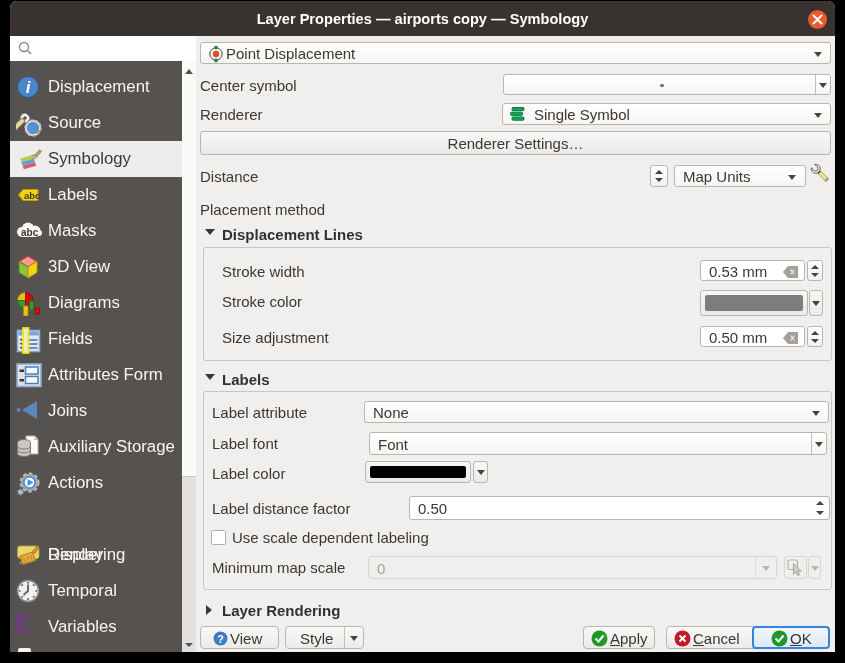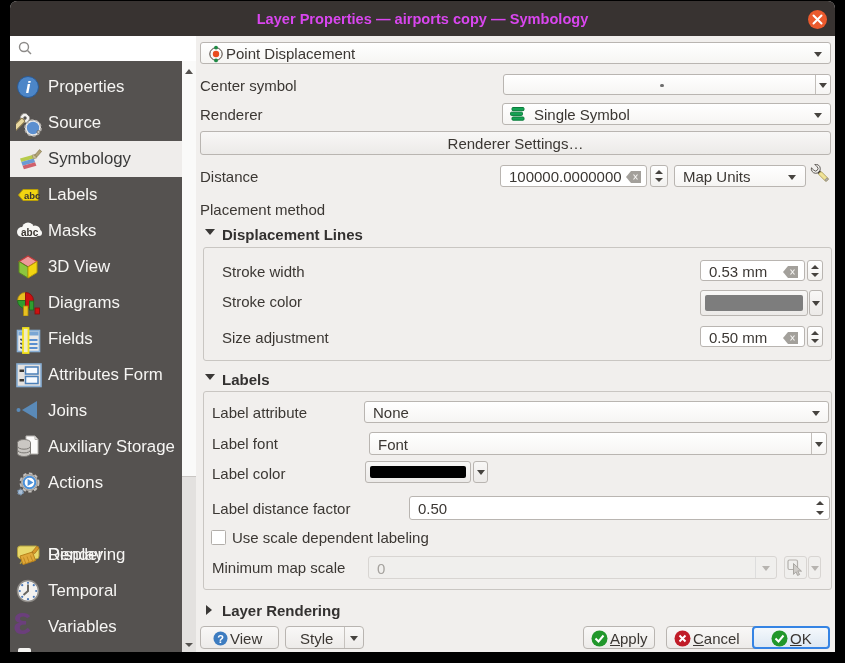--- a/index.html
+++ b/index.html
@@ -1,19 +1,19 @@
 <!DOCTYPE html>
 <html><head><meta charset="utf-8">
 <style>
 html,body{margin:0;padding:0;background:#000;width:845px;height:663px;overflow:hidden}
 *{box-sizing:border-box;font-family:"Liberation Sans",sans-serif}
 .abs{position:absolute}
 #stage{position:relative;width:845px;height:663px;background:#000;font-size:15px;color:#3b3733}
 #dlg{left:10px;top:1px;width:825px;height:651px;background:#f1efed;border-radius:7px 7px 2px 2px}
-#title{left:10px;top:1px;width:825px;height:35px;background:#383331;border-radius:7px 7px 0 0;color:#d946ef;font-weight:bold;font-size:14.6px;text-align:center;line-height:36px}
+#title{left:10px;top:1px;width:825px;height:35px;background:#383331;border-radius:7px 7px 0 0;color:#ffffff;font-weight:bold;font-size:14.6px;text-align:center;line-height:36px}
 #close{left:808px;top:10px;width:19px;height:19px;border-radius:50%;background:#ea5a2d}
 #close svg{position:absolute;left:4px;top:4px}
 #search{left:10px;top:36px;width:186px;height:25px;background:#fff}
 #sidebar{left:10px;top:61px;width:172px;height:591px;background:#555250;overflow:hidden}
 .item{position:absolute;left:0;width:172px;height:36px;color:#f6f5f3}
 .item .txt{position:absolute;left:38px;top:7.5px;white-space:nowrap;font-size:16.8px}
 .item svg{position:absolute;left:6px;top:6px}
 .item.sel{background:#efedeb;color:#3a3a3a}
 #sbar{left:182px;top:61px;width:14px;height:591px;background:#e3e1df}
 #thumb{left:182px;top:61px;width:14px;height:416px;background:#fafaf9;border-bottom:1px solid #c9c6c3}
@@ -48,21 +48,21 @@
         <path d="M9.5 9.5 L13 13" stroke="#8c8a88" stroke-width="1.4"></path>
       </svg>
     </div>
 <div class="abs" id="sidebar">
       <div class="item" style="top: 8px;">
         <svg width="24" height="24">
           <circle cx="12" cy="12" r="10.5" fill="#4c86c8"></circle>
           <circle cx="12" cy="12" r="10.5" fill="none" stroke="#2a5a94" stroke-width="1"></circle>
           <text x="12" y="18" text-anchor="middle" font-family="Liberation Serif" font-style="italic" font-weight="bold" font-size="17" fill="#fff">i</text>
         </svg>
-        <span class="txt">Properties</span>
+        <span class="txt">Displacement</span>
       </div>
       <div class="item" style="top: 44px;">
         <svg width="26" height="26">
           <circle cx="17" cy="17" r="8" fill="#ecebe9" stroke="#b5b2ae" stroke-width="1.6" stroke-dasharray="3 2"></circle>
           <circle cx="17" cy="17" r="6.2" fill="#5b8fd0"></circle>
           <g transform="rotate(45 9 7)">
             <circle cx="9" cy="7" r="4.6" fill="#f2f1ef" stroke="#98958f" stroke-width="1"></circle>
             <circle cx="9" cy="7" r="1.7" fill="#555250"></circle>
             <rect x="6.8" y="-2" width="4.4" height="5" fill="#555250"></rect>
             <rect x="6.6" y="9" width="4.8" height="17" rx="1.5" fill="#ead9a0" stroke="#8a7a50" stroke-width="1"></rect>
@@ -239,27 +239,20 @@
 <svg width="17" height="16" style="position:absolute;left:7px;top:3px">
         <g stroke="#0a7b3a" stroke-width="1" fill="#15a354">
           <rect x="2" y="0.5" width="12" height="3.2" rx="1"></rect>
           <rect x="0.5" y="5.2" width="12" height="3.2" rx="1"></rect>
           <rect x="2" y="10" width="12" height="3.2" rx="1"></rect>
         </g>
       </svg>
     </div>
 <div class="btn" style="left:200px;top:131px;width:631px;height:24px;text-align:center;line-height:23px">Renderer Settings…</div>
 <div class="lbl" style="left:200px;top:168px">Distance</div>
-<div class="field" style="left:500px;top:165px;width:147px;height:22px">
-      <span style="position:absolute;left:8px;top:2px">100000.0000000</span>
-<svg class="clear" style="right:4px;top:5px" viewBox="0 0 16 12">
-        <path d="M5 0 L15 0 L15 12 L5 12 L0 6 Z" fill="#a3a09b"></path>
-        <path d="M7.5 3.5 L11.5 8.5 M11.5 3.5 L7.5 8.5" stroke="#f2f1ef" stroke-width="1.2"></path>
-      </svg>
-    </div>
 <div class="spinner" style="left:650px;top:165px;height:22px">
       <div class="arrup" style="left:4px;top:4px"></div>
       <div class="arrdn" style="left:4px;bottom:4px"></div>
     </div>
 <div class="combo" style="left:674px;top:165px;width:132px;height:22px">
       <span style="position:absolute;left:8px;top:2px">Map Units</span>
       <div class="arr" style="right:9px;top:9px"></div>
     </div>
 <svg width="26" height="26" style="position:absolute;left:805px;top:164px">
       <g transform="rotate(-45 11 5)">

